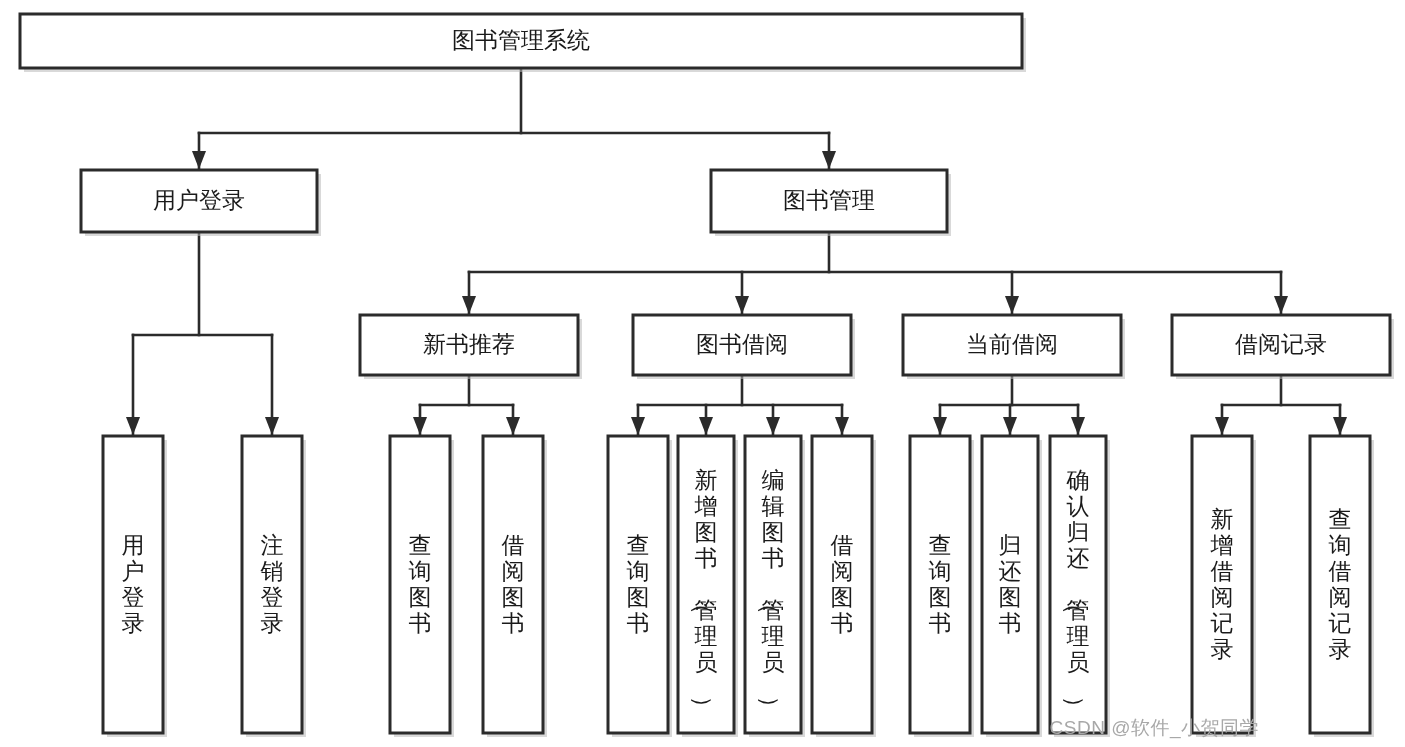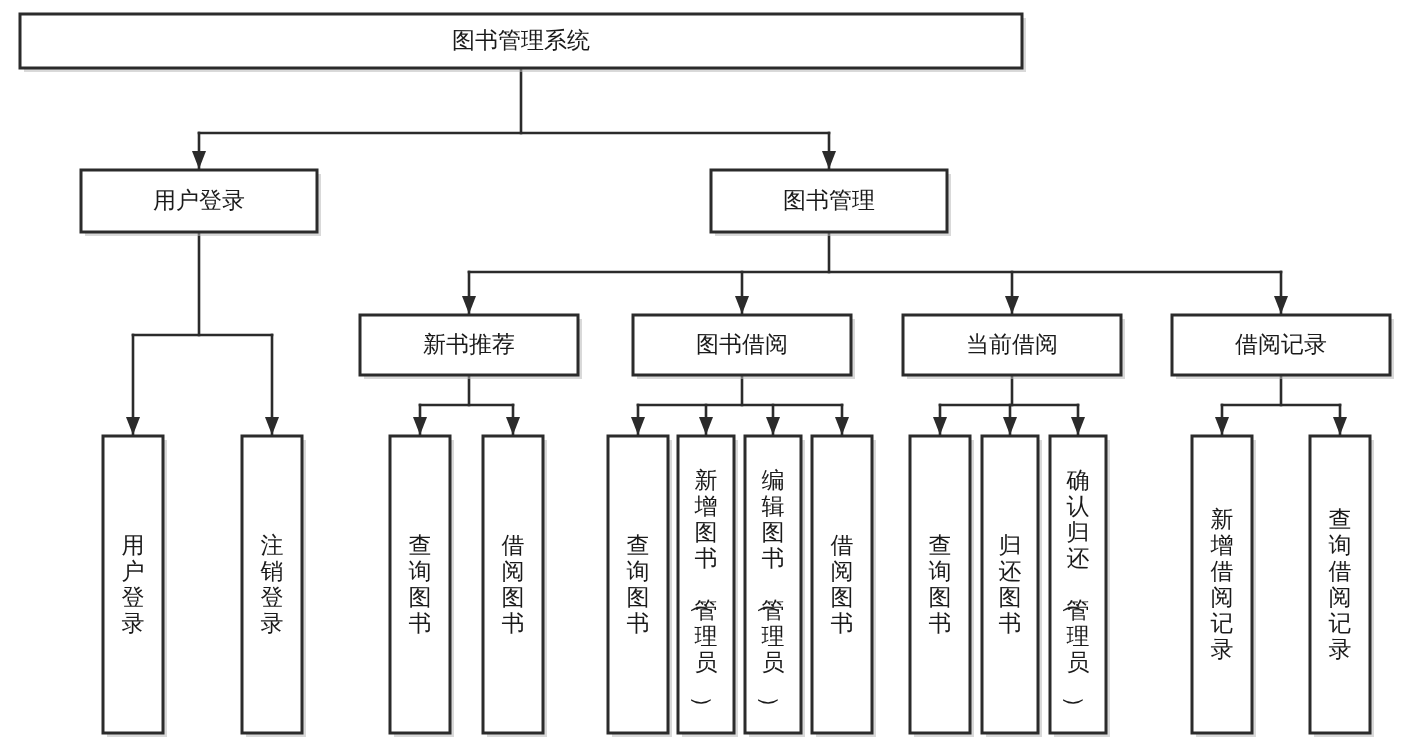--- a/index.html
+++ b/index.html
@@ -241,13 +241,14 @@
           <rect x="1192" y="436" width="60" height="297" class="node-rect"></rect>
           <text x="1222" y="526.78" class="node-label-vert"><tspan x="1222" dy="0">新</tspan><tspan x="1222" dy="26">增</tspan><tspan x="1222" dy="26">借</tspan><tspan x="1222" dy="26">阅</tspan><tspan x="1222" dy="26">记</tspan><tspan x="1222" dy="26">录</tspan></text>
         </g>
         <g>
           <rect x="1314" y="440" width="60" height="297" class="node-shadow"></rect>
           <rect x="1310" y="436" width="60" height="297" class="node-rect"></rect>
           <text x="1340" y="526.78" class="node-label-vert"><tspan x="1340" dy="0">查</tspan><tspan x="1340" dy="26">询</tspan><tspan x="1340" dy="26">借</tspan><tspan x="1340" dy="26">阅</tspan><tspan x="1340" dy="26">记</tspan><tspan x="1340" dy="26">录</tspan></text>
         </g>
       </g>
   </svg>
+  <div class="watermark">CSDN @软件_小贺同学</div>
 </div>
 
 </body></html>

